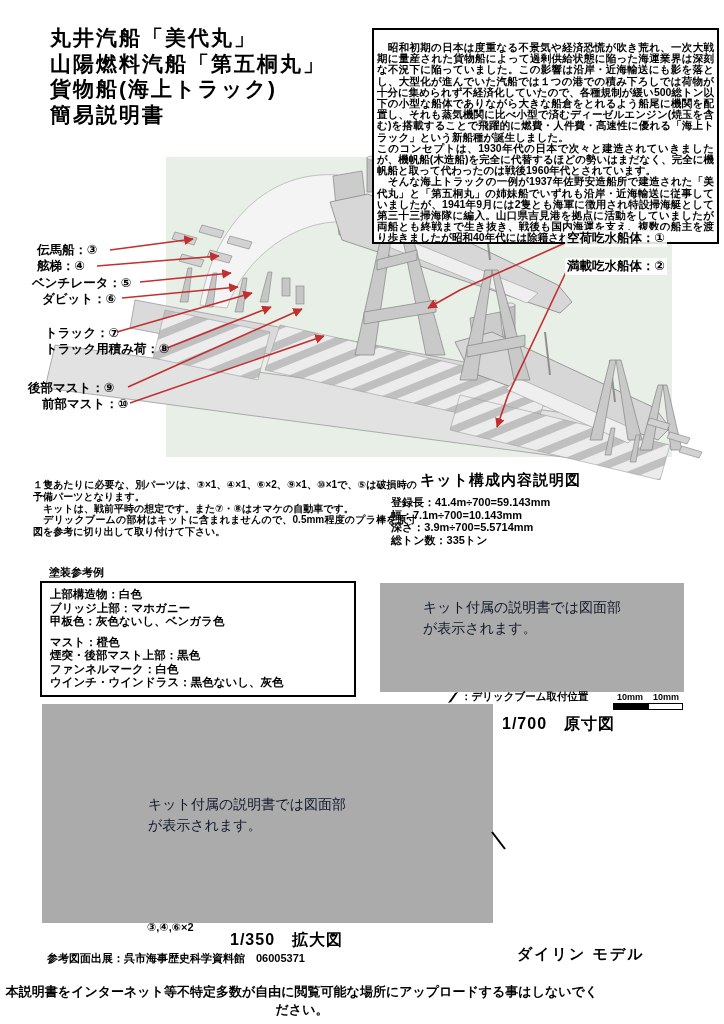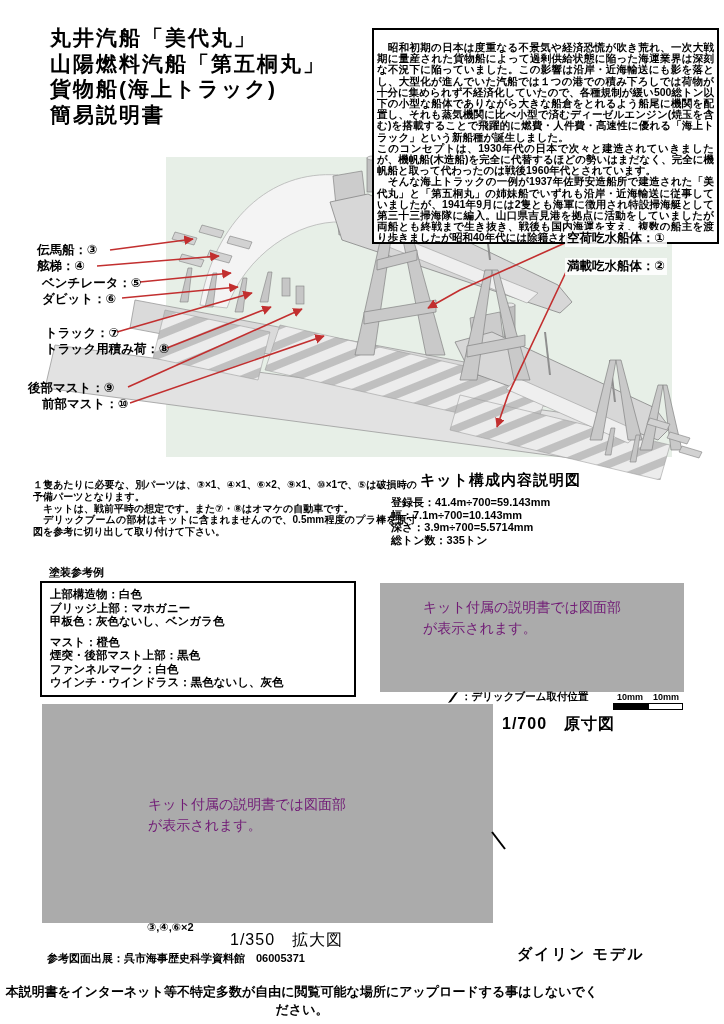--- a/index.html
+++ b/index.html
@@ -25,31 +25,31 @@
   .paintbox{left:40px;top:581px;width:296px;border:2px solid #000;padding:5px 8px;
             font-size:11.5px;font-weight:bold;line-height:13.5px;}
   .paintbox .g2{margin-top:7px;}
   
   .kit-head{left:420px;top:471px;font-size:15px;font-weight:bold;letter-spacing:1px;}
   .kit-specs{left:391px;top:496px;font-size:11px;font-weight:600;line-height:12.5px;}
   
   .graybox{background:#ababab;z-index:1;}
   .gb-right{left:380px;top:583px;width:304px;height:109px;}
   .gb-left{left:42px;top:704px;width:451px;height:219px;}
-  .gb-cap{position:absolute;font-size:14px;line-height:21px;color:#701a75;white-space:pre-line;}
+  .gb-cap{position:absolute;font-size:14px;line-height:21px;color:#0f172a;white-space:pre-line;}
   
   .derrick-row{left:447px;top:690px;font-size:10.5px;font-weight:bold;display:flex;align-items:flex-end;z-index:6;}
   .scale-labels{left:612px;top:692px;width:72px;display:flex;font-size:9px;font-weight:bold;z-index:6;}
   .scale-labels span{width:36px;text-align:center;}
   .scalebar{left:613px;top:703px;width:70px;height:7px;display:flex;z-index:6;}
   .scalebar .b{width:35px;background:#000;border:1px solid #000;}
   .scalebar .w{width:35px;background:#fff;border:1px solid #000;border-left:none;}
   .cap700{left:502px;top:714px;font-size:16px;font-weight:bold;letter-spacing:1px;}
   .cap350parts{left:147px;top:921px;font-size:11px;font-weight:bold;}
-  .cap350{left:230px;top:930px;font-size:16px;font-weight:normal;letter-spacing:1px;}
+  .cap350{left:230px;top:930px;font-size:16px;font-weight:bold;letter-spacing:1px;}
   
   .callout{left:503px;top:847px;width:201px;border:2px solid #000;background:#fff;padding:2px 4px;
            font-size:11px;font-weight:bold;line-height:12.5px;z-index:6;}
   .pointer{left:488px;top:828px;z-index:6;}
   
   .credit{left:47px;top:951px;font-size:11px;font-weight:600;}
   .brand{left:517px;top:945px;font-size:15px;font-weight:600;letter-spacing:2px;}
   .notice{left:0;top:983px;width:604px;text-align:center;font-size:13px;font-weight:600;}
 </style>
 </head>
@@ -157,21 +157,21 @@
   </svg>
 
   <div class="abs history">
     <p>　昭和初期の日本は度重なる不景気や経済恐慌が吹き荒れ、一次大戦期に量産された貨物船によって過剰供給状態に陥った海運業界は深刻な不況下に陥っていました。この影響は沿岸・近海輸送にも影を落とし、大型化が進んでいた汽船では１つの港での積み下ろしでは荷物が十分に集められず不経済化していたので、各種規制が緩い500総トン以下の小型な船体でありながら大きな船倉をとれるよう船尾に機関を配置し、それも蒸気機関に比べ小型で済むディーゼルエンジン(焼玉を含む)を搭載することで飛躍的に燃費・人件費・高速性に優れる「海上トラック」という新船種が誕生しました。</p>
     <p>このコンセプトは、1930年代の日本で次々と建造されていきましたが、機帆船(木造船)を完全に代替するほどの勢いはまだなく、完全に機帆船と取って代わったのは戦後1960年代とされています。</p>
     <p>　そんな海上トラックの一例が1937年佐野安造船所で建造された「美代丸」と「第五桐丸」の姉妹船でいずれも沿岸・近海輸送に従事していましたが、1941年9月には2隻とも海軍に徴用され特設掃海艇として第三十三掃海隊に編入。山口県吉見港を拠点に活動をしていましたが両船とも終戦まで生き抜き、戦後も国内海運を支え、複数の船主を渡り歩きましたが昭和40年代には除籍されました。</p>
   </div>
 
   <div class="lbl" style="left:37px;top:242px">伝馬船：③</div>
   <div class="lbl" style="left:37px;top:258px">舷梯：④</div>
-  <div class="lbl" style="left:42px;top:275px">ベンチレータ：⑤</div>
+  <div class="lbl" style="left:32px;top:275px">ベンチレータ：⑤</div>
   <div class="lbl" style="left:42px;top:291px">ダビット：⑥</div>
   <div class="lbl" style="left:45px;top:325px">トラック：⑦</div>
   <div class="lbl" style="left:45px;top:341px">トラック用積み荷：⑧</div>
   <div class="lbl" style="left:28px;top:380px">後部マスト：⑨</div>
   <div class="lbl" style="left:42px;top:396px">前部マスト：⑩</div>
 
   <div class="lbl r" style="left:565px;top:230px">空荷吃水船体：①</div>
   <div class="lbl r" style="left:565px;top:258px">満載吃水船体：②</div>
 
   <div class="abs partsnote">

